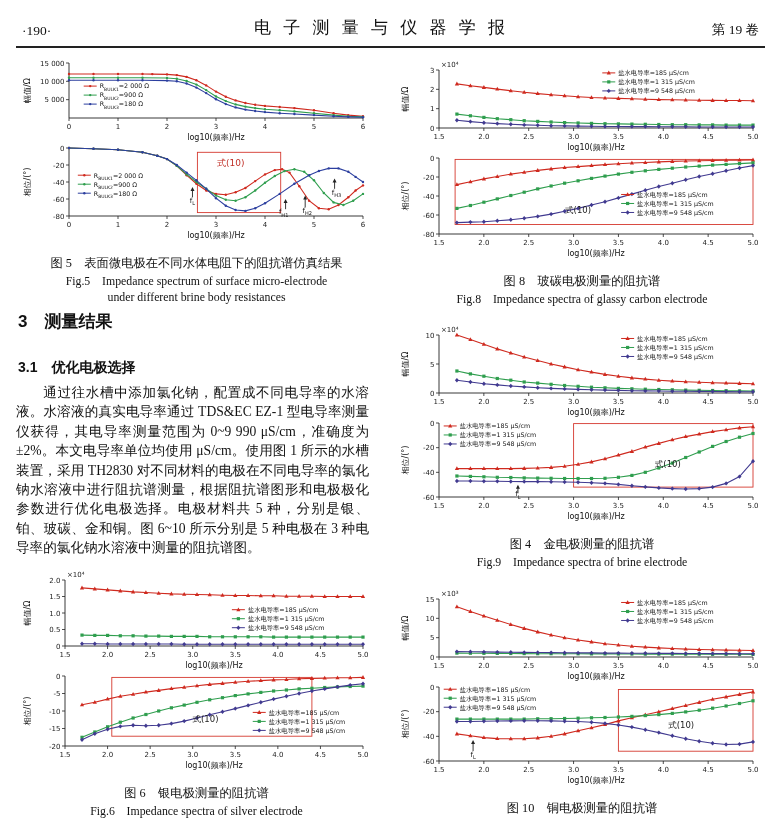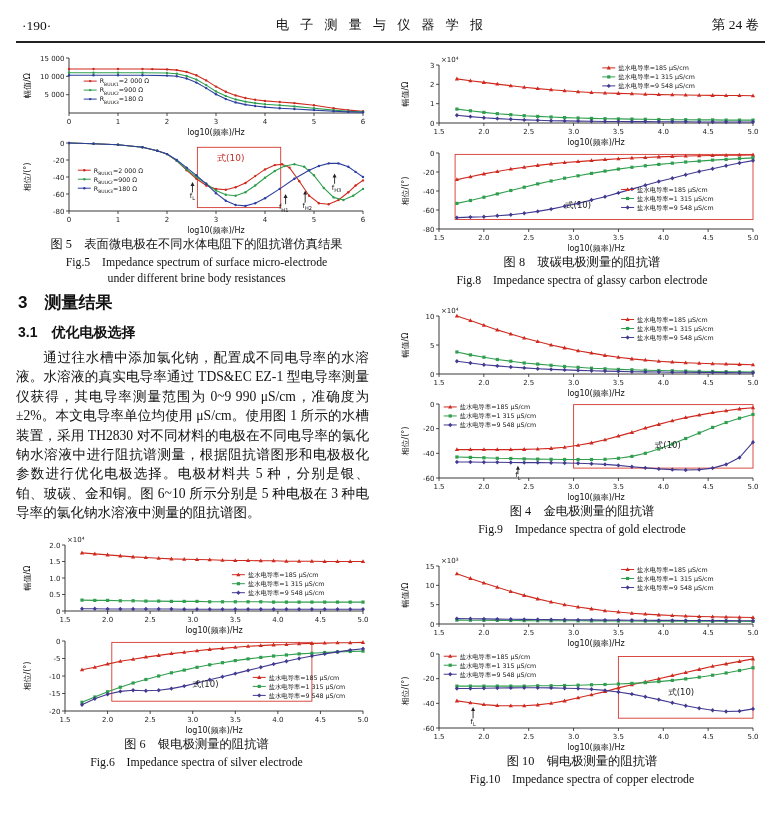--- a/index.html
+++ b/index.html
@@ -1,44 +1,44 @@
 <!DOCTYPE html>
 <html><head>
 <meta charset="utf-8">
 <style>
   html,body{margin:0;padding:0;background:#ffffff;}
   .page{width:781px;height:819px;box-sizing:border-box;background:#fff;padding:10px 16px 0 16px;
         font-family:"Liberation Serif","DejaVu Sans",serif;color:#111;overflow:hidden;position:relative;}
   header.pghead{display:flex;justify-content:space-between;align-items:flex-end;
         padding:6px 6px 7px 6px;border-bottom:2px solid #222;font-size:13.5px;}
-  .pghead .jtitle{letter-spacing:4px;font-size:13px;}
+  .pghead .jtitle{letter-spacing:4px;font-size:17px;}
   .columns{display:grid;grid-template-columns:1fr 1fr;column-gap:22px;margin-top:8px;}
   figure{margin:0;padding:0;text-align:center;}
   .chart{line-height:0;}
-  .fig-caption{margin-top:1px;}
+  .fig-caption{margin-top:15px;}
   .cap-zh{font-size:12.3px;line-height:1.45;}
   .cap-en{font-size:11.8px;line-height:1.4;font-family:"Liberation Serif",serif;}
   h2.sec{font-size:17px;margin:4px 0 8px 2px;font-family:"Liberation Sans","DejaVu Sans",sans-serif;font-weight:bold;}
-  h3.subsec{font-size:14px;margin:10px 0 6px 2px;font-family:"Liberation Sans","DejaVu Sans",sans-serif;font-weight:bold;}
+  h3.subsec{font-size:14px;margin:26px 0 6px 2px;font-family:"Liberation Sans","DejaVu Sans",sans-serif;font-weight:bold;}
   p.body{font-size:13.6px;line-height:1.43;text-align:justify;margin:0 8px 8px 0;text-indent:2em;}
   .fig6wrap{margin-top:4px;}
   svg text{font-family:"DejaVu Sans","Liberation Sans",sans-serif;}
   .tk{font-size:7px;fill:#222;}
   .axl{font-size:8px;fill:#111;}
   .lg{font-size:6.3px;fill:#111;}
   .ann{font-size:7px;fill:#111;}
 </style>
 </head>
 <body>
 
 <div class="page">
   <header class="pghead">
     <span>·190·</span>
     <span class="jtitle">电 子 测 量 与 仪 器 学 报</span>
-    <span>第 24 卷</span>
+    <span>第 19 卷</span>
   </header>
 
   <div class="columns">
 
     <div class="col left">
       <figure>
         <div class="chart"><svg width="352" height="86" viewBox="0 0 352 86" xmlns="http://www.w3.org/2000/svg">
               <path d="M48 7 V62 H342" fill="none" stroke="#222" stroke-width="0.9"></path>
               <line x1="48" y1="62" x2="48" y2="65" stroke="#222" stroke-width="0.8"></line>
               <text x="48" y="73" text-anchor="middle" class="tk">0</text>
@@ -971,21 +971,21 @@
               <text x="60.71" y="11.260000000000002" class="lg"><tspan>盐水电导率=185 μS/cm</tspan></text>
               <line x1="44.71" y1="17.96" x2="57.71" y2="17.96" stroke="#2f9e4e" stroke-width="1"></line>
               <rect x="49.61" y="16.36" width="3.2" height="3.2" fill="#2f9e4e"></rect>
               <text x="60.71" y="20.26" class="lg"><tspan>盐水电导率=1 315 μS/cm</tspan></text>
               <line x1="44.71" y1="26.96" x2="57.71" y2="26.96" stroke="#413a90" stroke-width="1"></line>
               <path d="M51.21 24.76 L53.21 26.96 L51.21 29.16 L49.21 26.96 Z" fill="#413a90"></path>
               <text x="60.71" y="29.26" class="lg"><tspan>盐水电导率=9 548 μS/cm</tspan></text>
             </svg></div>
         <figcaption class="fig-caption">
           <div class="cap-zh">图 4　金电极测量的阻抗谱</div>
-          <div class="cap-en">Fig.9　Impedance spectra of gold electrode</div>
+          <div class="cap-en">Fig.9　Impedance spectra of brine electrode</div>
         </figcaption>
       </figure>
 
       <figure style="margin-top:14px">
         <div class="chart"><svg width="366" height="96" viewBox="0 0 366 96" xmlns="http://www.w3.org/2000/svg">
               <path d="M40 14 V72 H354" fill="none" stroke="#222" stroke-width="0.9"></path>
               <line x1="40" y1="72" x2="40" y2="75" stroke="#222" stroke-width="0.8"></line>
               <text x="40" y="83" text-anchor="middle" class="tk">1.5</text>
               <line x1="84.85714285714286" y1="72" x2="84.85714285714286" y2="75" stroke="#222" stroke-width="0.8"></line>
               <text x="84.85714285714286" y="83" text-anchor="middle" class="tk">2.0</text>

